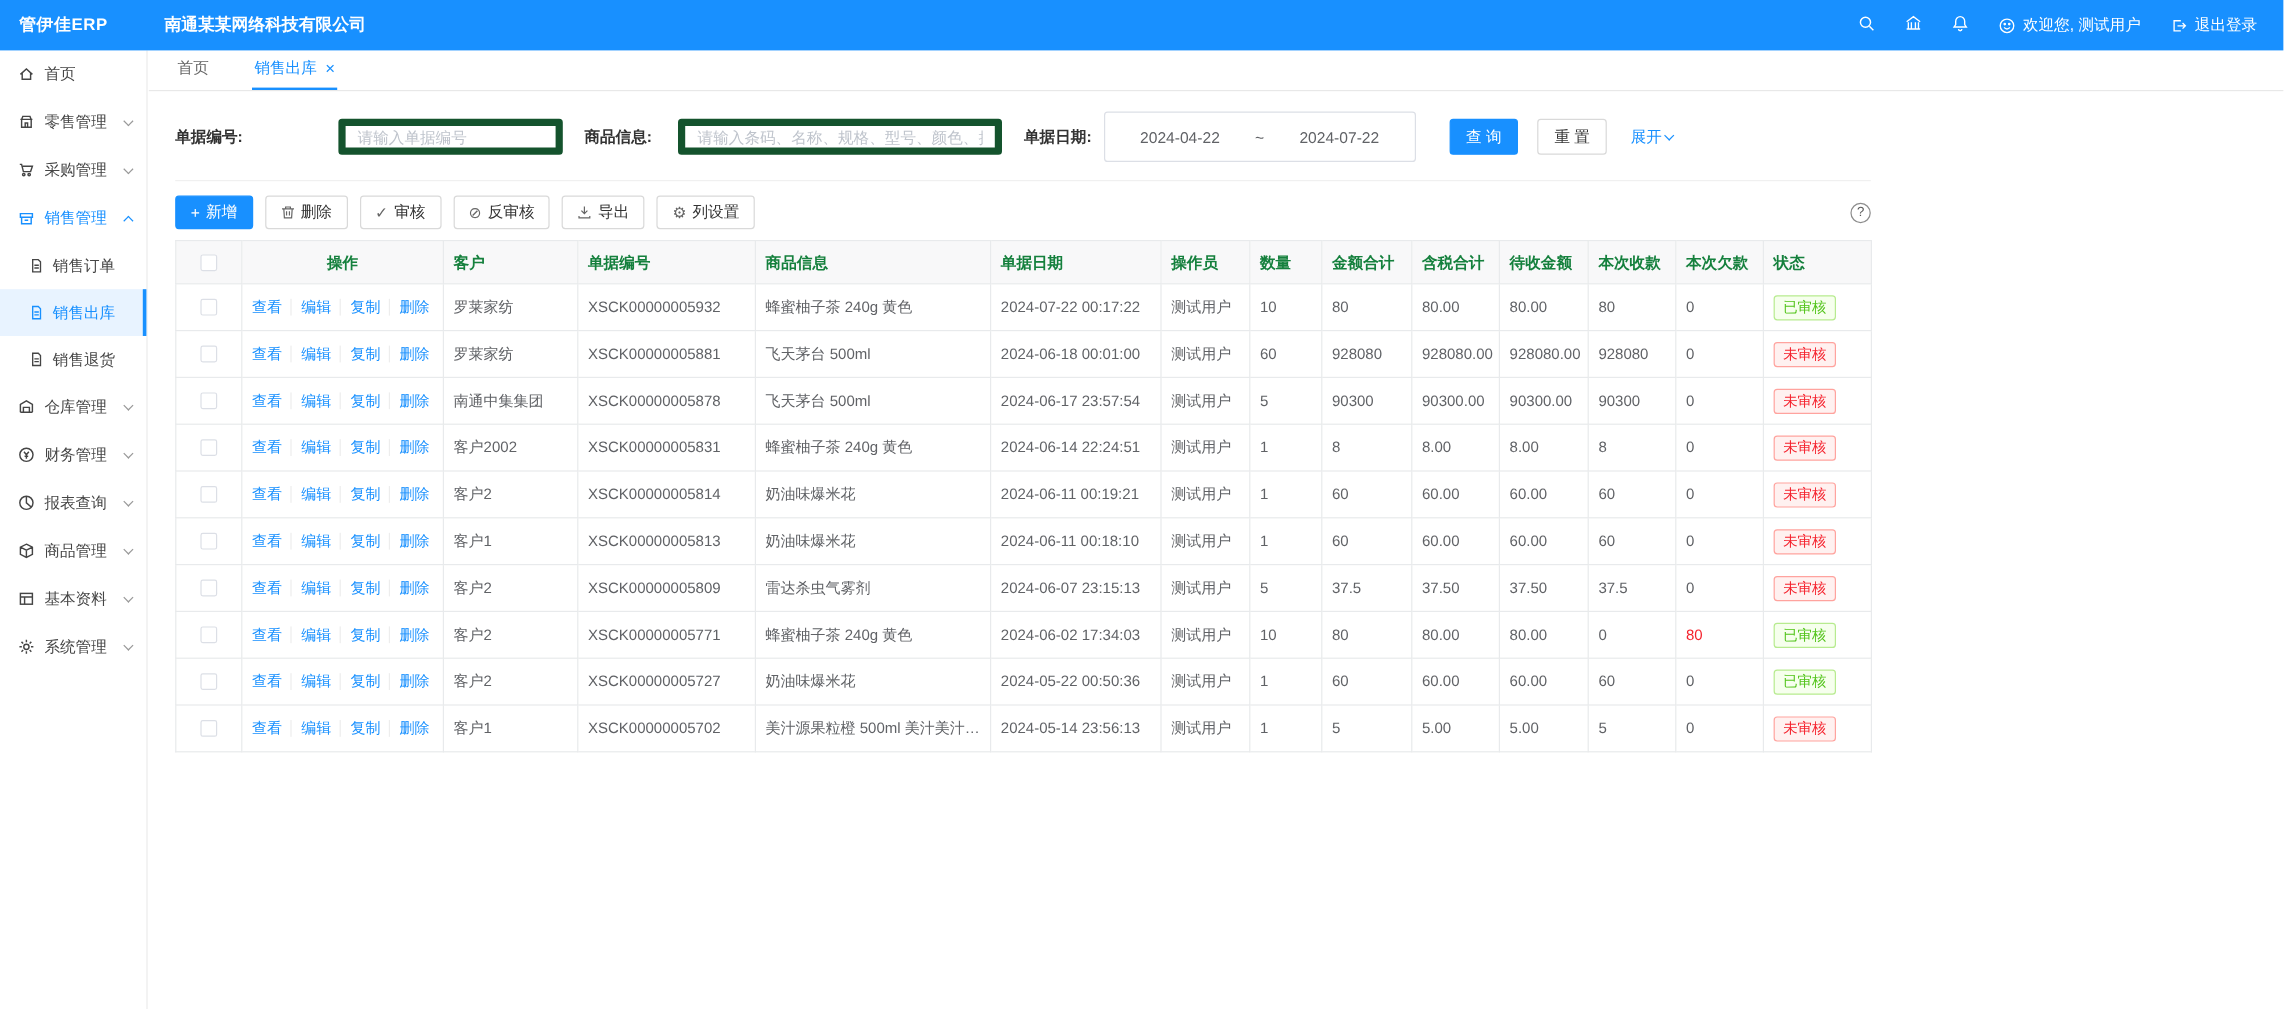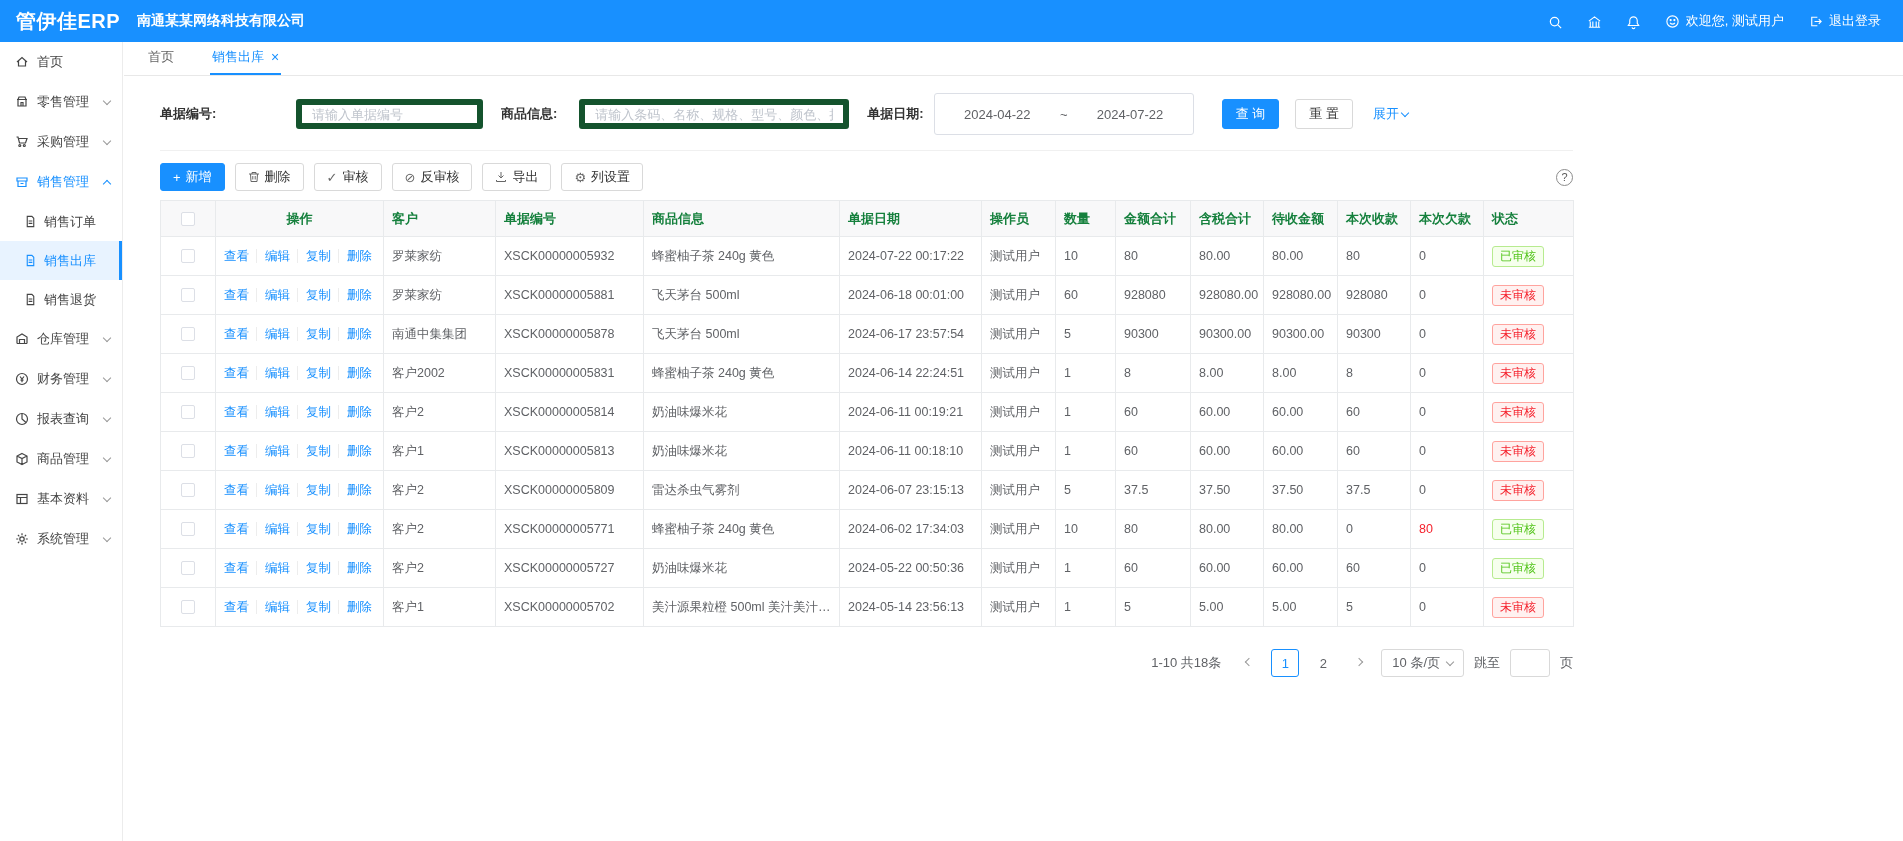--- a/index.html
+++ b/index.html
@@ -5,23 +5,23 @@
   * { margin:0; padding:0; box-sizing:border-box; }
   html,body { width:1903px; height:841px; }
   body { font-family:"Liberation Sans","DejaVu Sans",sans-serif; font-size:13px; color:#333;
          background:#fff; overflow:hidden; position:relative; }
   a { color:#1890ff; text-decoration:none; cursor:pointer; }
   svg { display:block; }
 
   
   .topbar { position:absolute; top:0; left:0; width:1903px; height:42px; background:#1890ff;
             color:#fff; display:flex; align-items:center; z-index:20; }
-  .logo { width:123px; padding-left:16px; font-size:20px; font-weight:bold; letter-spacing:.5px; }
+  .logo { width:123px; padding-left:16px; font-size:14px; font-weight:bold; letter-spacing:.5px; }
   .company { margin-left:14px; font-size:14px; font-weight:600; }
-  .topbar-right { margin-left:auto; display:flex; align-items:flex-end; gap:24px; padding-right:22px; }
+  .topbar-right { margin-left:auto; display:flex; align-items:flex-start; gap:24px; padding-right:22px; }
   .tb-icon { cursor:pointer; display:flex; align-items:center; }
   .tb-group { display:flex; align-items:center; gap:6px; cursor:pointer; font-size:13px; }
 
   
   .sidebar { position:absolute; top:42px; left:0; width:123px; height:799px; background:#fff;
              border-right:1px solid #ececec; z-index:10; }
   .menu-item { height:40px; display:flex; align-items:center; padding-left:15px; gap:8px;
                color:#454545; cursor:pointer; }
   .menu-item.parent-active { color:#1890ff; }
   .mi-label { font-size:13px; white-space:nowrap; }
@@ -38,21 +38,21 @@
 
   
   .main { position:absolute; top:42px; left:124px; width:1779px; height:799px; background:#fff; }
   .tabbar { height:34px; border-bottom:1px solid #e8e8e8; display:flex; align-items:flex-end;
             padding-left:22px; gap:34px; }
   .tab { height:34px; display:flex; align-items:center; gap:7px; color:#666; cursor:pointer;
          border-bottom:2px solid transparent; padding:0 2px; }
   .tab.active { color:#1890ff; border-bottom-color:#1890ff; }
   .tab-close { font-size:14px; line-height:1; color:#1890ff; }
 
-  .content { padding:0 36px; width:1479px; }
+  .content { padding:0 22px; width:1479px; }
 
   
   .filter-row { margin-top:17px; display:flex; align-items:center; padding-bottom:15px;
                 border-bottom:1px solid #f0f0f0; width:1413px; }
   .f-label { font-weight:600; color:#333; font-size:13px; white-space:nowrap; }
   .f-label.wide { width:136px; }
   .f-label.gap { margin-right:22px; }
   .f-input { height:30px; border:6px solid #14532d; border-radius:3px; padding:0 10px;
              font-size:13px; color:#606266; font-family:inherit; }
   .f-input::placeholder { color:#bfc4cc; }
@@ -521,33 +521,15 @@
             <td>5.00</td>
             <td>5.00</td>
             <td>5</td>
             <td>0</td>
             <td><span class="badge pending">未审核</span></td>
           </tr>
 
       </tbody>
     </table>
 
-    <div class="pagination">
-      <span class="pg-total">1-10 共18条</span>
-      <span class="pg-arrow">
-          <span class="chev left"></span>
-        </span>
-      <span class="pg-num active">1</span>
-      <span class="pg-num">2</span>
-      <span class="pg-arrow">
-          <span class="chev right"></span>
-        </span>
-      <span class="pg-size">
-        <span>10 条/页</span>
-        <span class="chev"></span>
-      </span>
-      <span>跳至</span>
-      <input class="pg-jump" style="">
-      <span>页</span>
-    </div>
 
   </div>
 </div>
 
 </body></html>

